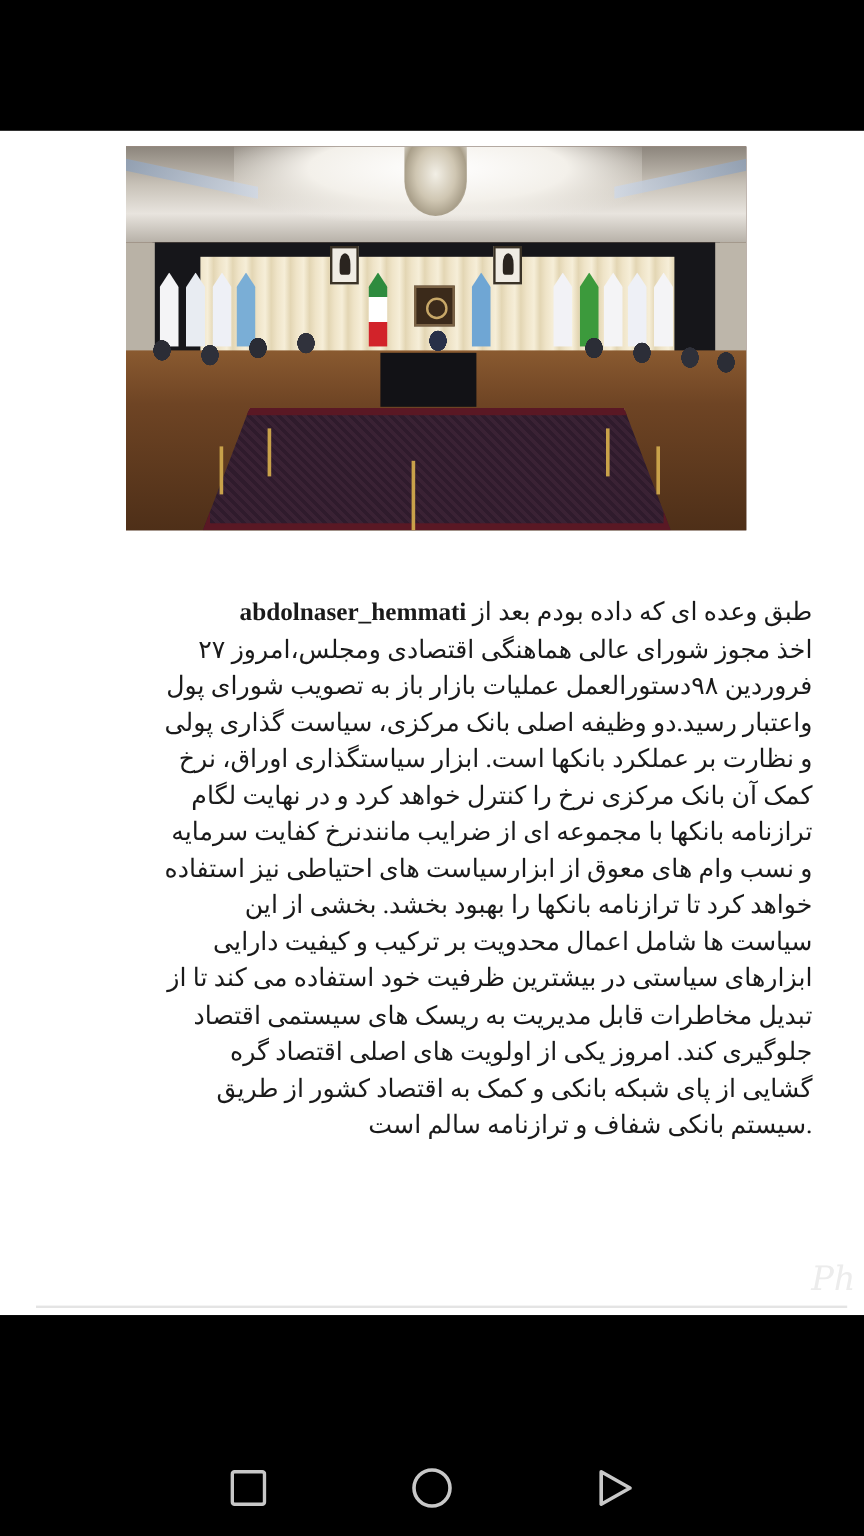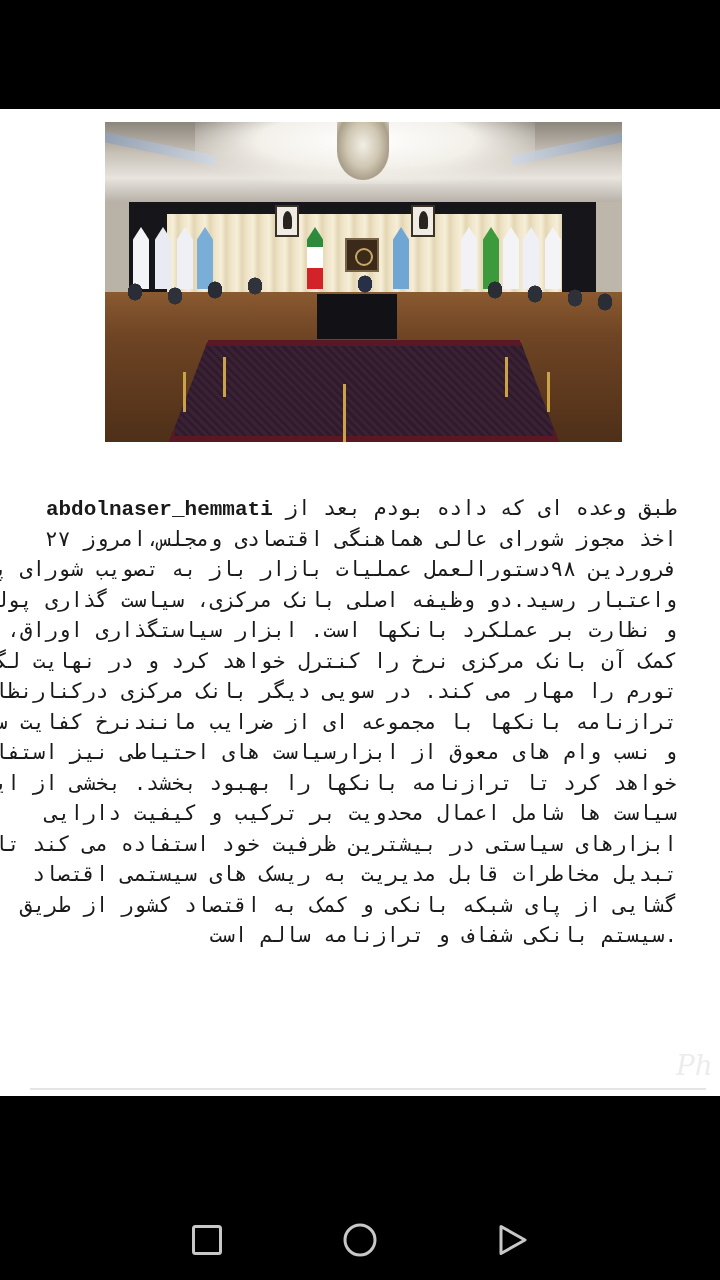--- a/index.html
+++ b/index.html
@@ -108,21 +108,21 @@
       box-shadow: inset 0 0 0 6px #5a1824;
     }
     .ph-post {
       position: absolute; width: 3px; height: 40px; background: #c9a24a;
     }
 
     
     .caption {
       position: absolute; left: 57px; top: 386px; width: 620px;
       direction: rtl; text-align: right;
-      font-family: Liberation Mono, monospace;
+      font-family: Liberation Serif, serif;
       font-size: 21px; line-height: 30.5px; color: #1a1a1a;
       letter-spacing: 0;
     }
     .caption .line { display: block; white-space: nowrap; }
     .caption .username { font-weight: bold; direction: ltr; unicode-bidi: embed; }
 
     .bottom-rule {
       position: absolute; left: 30px; top: 979px; width: 676px; height: 2px;
       background: #e4e4e4;
     }
@@ -183,27 +183,27 @@
       <div class="ph-post" style="left:442px; top:250px;"></div>
     </div>
 
     <div class="caption">
       <span class="line"><span>طبق وعده ای که داده بودم بعد از </span><span class="username">abdolnaser_hemmati</span></span>
       <span class="line">اخذ مجوز شورای عالی هماهنگی اقتصادی ومجلس،امروز ۲۷</span>
       <span class="line">فروردین ۹۸دستورالعمل عملیات بازار باز به تصویب شورای پول</span>
       <span class="line">واعتبار رسید.دو وظیفه اصلی بانک مرکزی، سیاست گذاری پولی</span>
       <span class="line">و نظارت بر عملکرد بانکها است. ابزار سیاستگذاری اوراق، نرخ</span>
       <span class="line">کمک آن بانک مرکزی نرخ را کنترل خواهد کرد و در نهایت لگام</span>
-      <span class="line">تورم را مهار می کند. در سویی دیگر بانک مرکزی درکنارنظارت بر</span>
       <span class="line">ترازنامه بانکها با مجموعه ای از  ضرایب مانندنرخ کفایت سرمایه</span>
       <span class="line">و نسب وام های معوق از ابزارسیاست های احتیاطی نیز استفاده</span>
       <span class="line">خواهد کرد تا ترازنامه بانکها را بهبود بخشد. بخشی از این</span>
       <span class="line">سیاست ها شامل اعمال محدویت بر ترکیب و کیفیت دارایی</span>
       <span class="line">ابزارهای سیاستی در بیشترین ظرفیت خود استفاده می کند تا از</span>
       <span class="line">تبدیل مخاطرات قابل مدیریت  به ریسک های سیستمی اقتصاد</span>
+      <span class="line">جلوگیری کند. امروز یکی از اولویت های اصلی اقتصاد گره</span>
       <span class="line">گشایی از پای شبکه بانکی و کمک به اقتصاد کشور از طریق</span>
       <span class="line">.سیستم بانکی شفاف و ترازنامه سالم است</span>
     </div>
 
     <div class="watermark">Ph</div>
     <div class="bottom-rule"></div>
   </div>
 
   <div class="nav-bar">
     <div class="nav-btn nav-recents">

